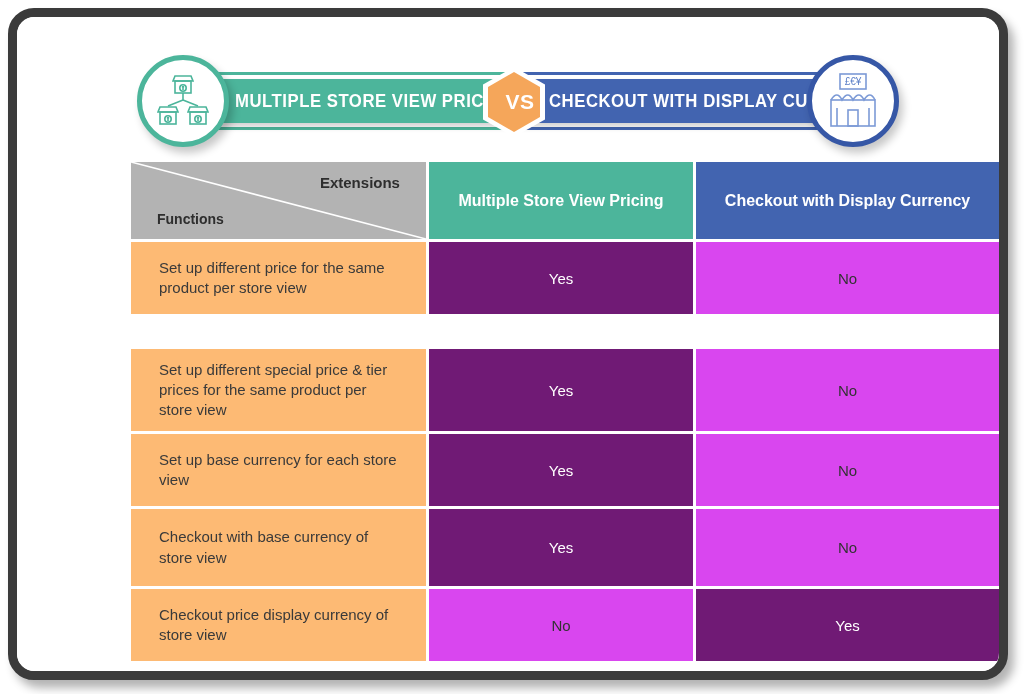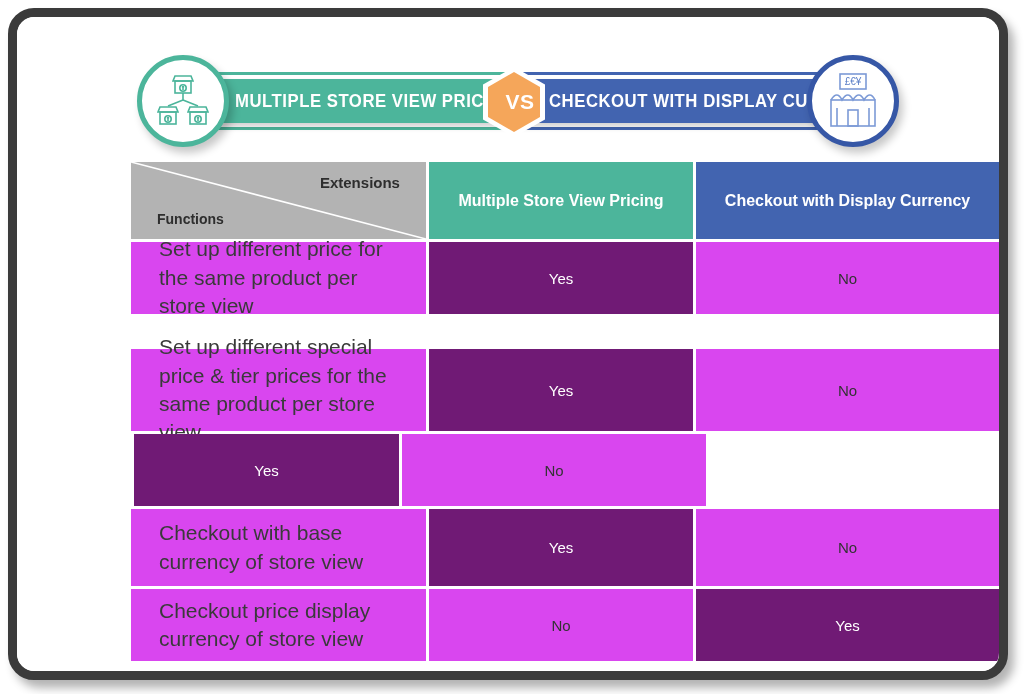--- a/index.html
+++ b/index.html
@@ -240,23 +240,23 @@
     color: #ffffff;
     justify-content: center;
     font-weight: bold;
     font-size: 16px;
   }
 
   
   .body-row .cell { min-height: 72px; }
 
   .fn-cell {
-    background: #d946ef;
+    background: #fdba74;
     color: #3a3a3a;
-    font-size: 21px;
+    font-size: 15px;
     line-height: 1.35;
     padding: 10px 22px 10px 28px;
   }
   .val-cell {
     justify-content: center;
     font-size: 15px;
   }
   .val-yes {
     background: #f7a košice;
   }
@@ -355,20 +355,21 @@
         <div class="cell col-b val-cell val-no">No</div>
       </div>
 
       <div class="row body-row" id="row-1">
         <div class="cell col-fn fn-cell">Set up different special price &amp; tier prices for the same product per store view</div>
         <div class="cell col-a val-cell val-yes">Yes</div>
         <div class="cell col-b val-cell val-no">No</div>
       </div>
 
       <div class="row body-row" id="row-2">
+        <div class="cell col-fn fn-cell">Set up base currency for each store view</div>
         <div class="cell col-a val-cell val-yes">Yes</div>
         <div class="cell col-b val-cell val-no">No</div>
       </div>
 
       <div class="row body-row" id="row-3">
         <div class="cell col-fn fn-cell">Checkout with base currency of store view</div>
         <div class="cell col-a val-cell val-yes">Yes</div>
         <div class="cell col-b val-cell val-no">No</div>
       </div>
 

